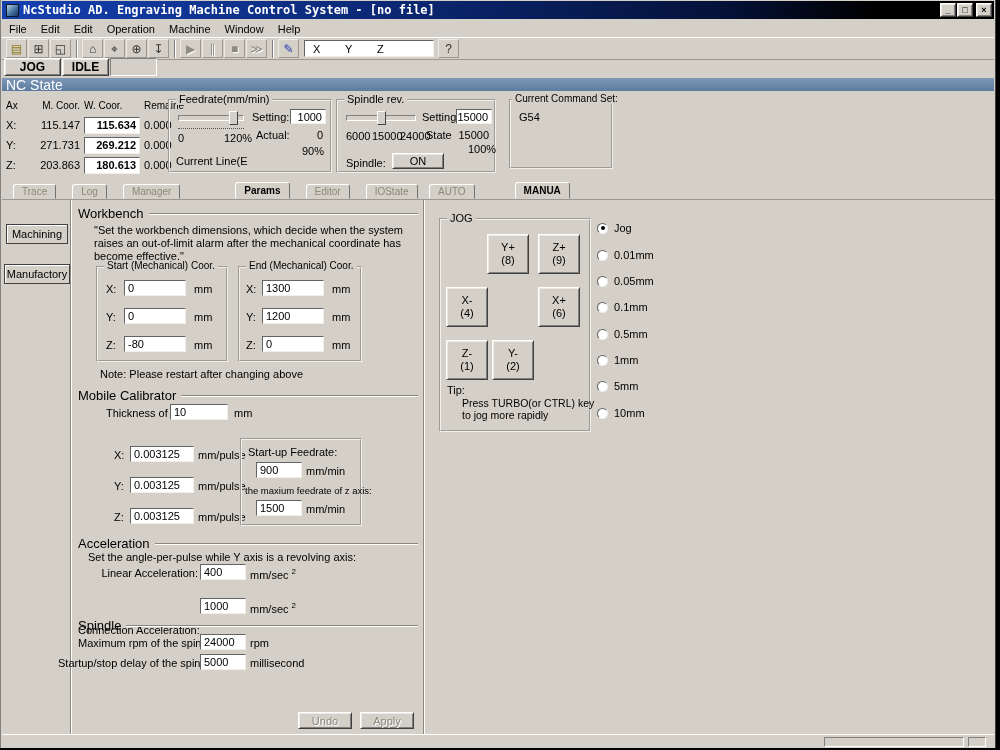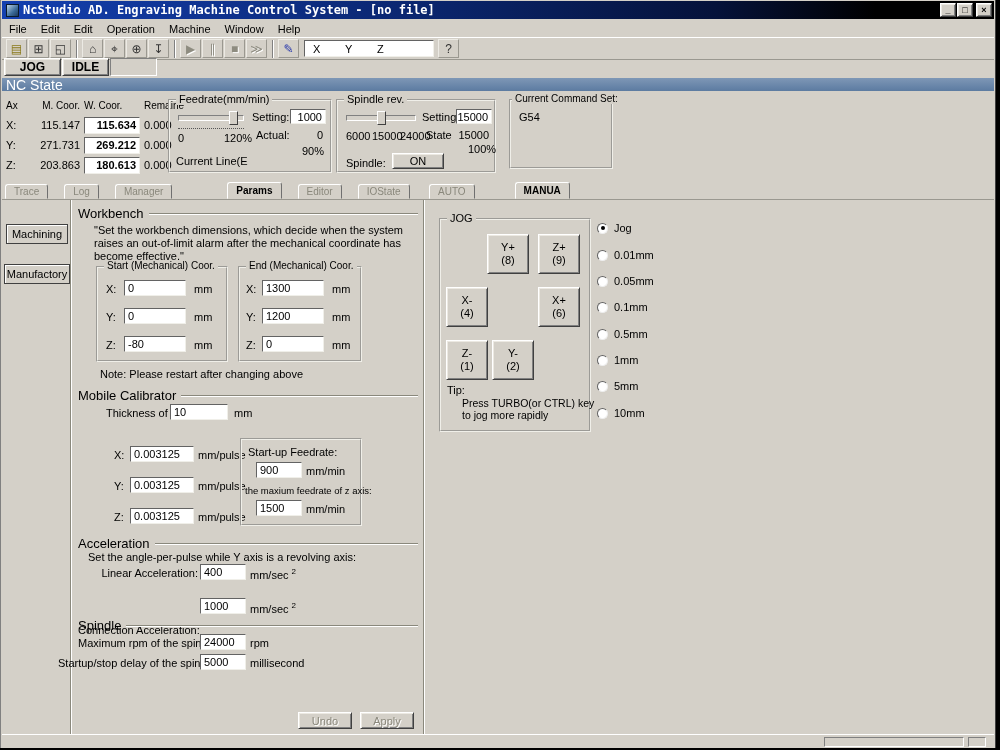--- a/index.html
+++ b/index.html
@@ -201,21 +201,21 @@
       <div class="lbl" style="left:8px; top:56px;">Spindle:</div>
       <div class="btn3d raised" style="position:absolute; left:54px; top:52px; width:52px; height:16px;">ON</div>
     </div>
 
     <div class="grp" style="left:507px; top:8px; width:104px; height:70px;">
       <div class="grp-title" style="font-size:10px; left:1px;">Current Command Set:</div>
       <div class="lbl" style="left:8px; top:10px;">G54</div>
     </div>
   </div>
 
-  <div class="tabrow" style="left:4px;gap:16px;">
+  <div class="tabrow" style="left:12px;gap:16px;">
     <div class="tab">Trace</div>
     <div class="tab">Log</div>
     <div class="tab">Manager</div>
     <div class="tab active">Params</div>
     <div class="tab">Editor</div>
     <div class="tab">IOState</div>
   </div>
   <div class="tabrow" style="left:428px;">
     <div class="tab">AUTO</div>
     <div class="tab active">MANUA</div>

